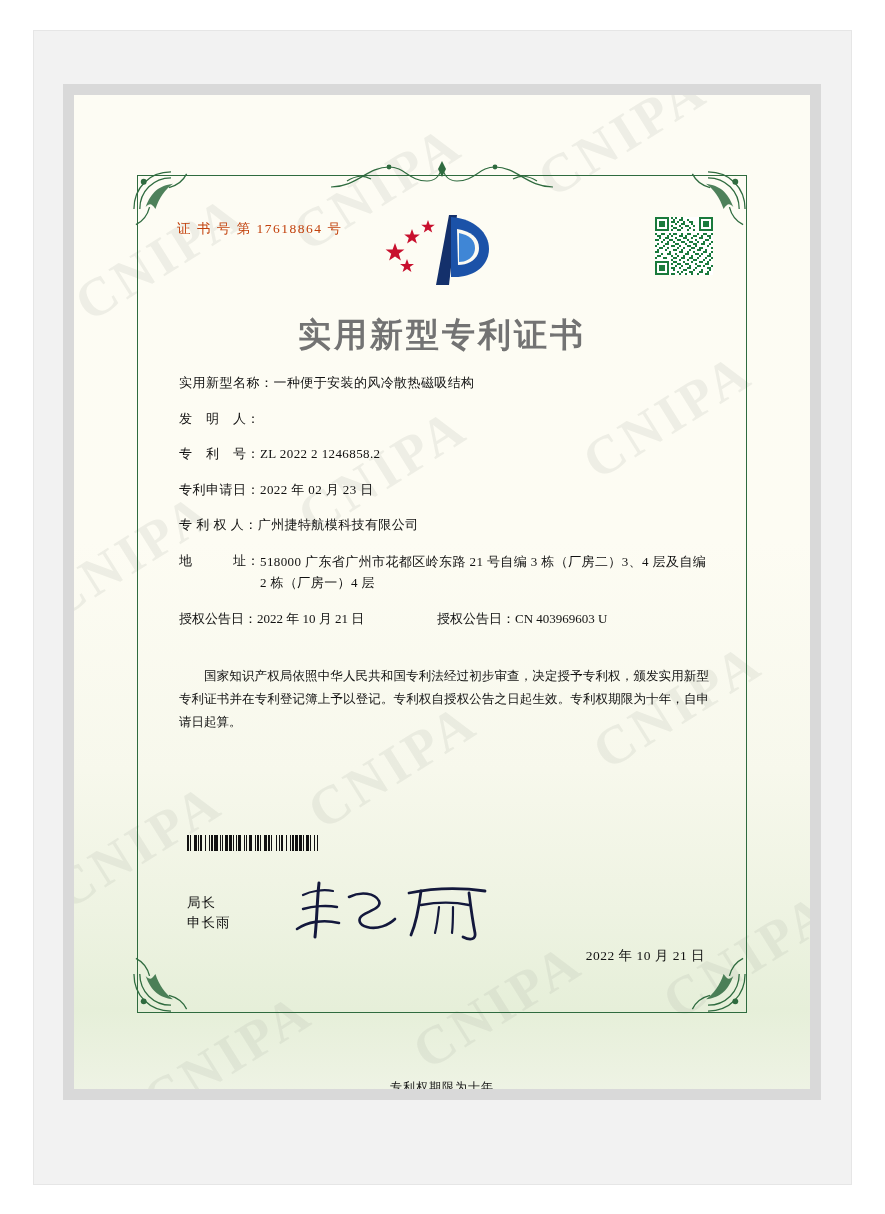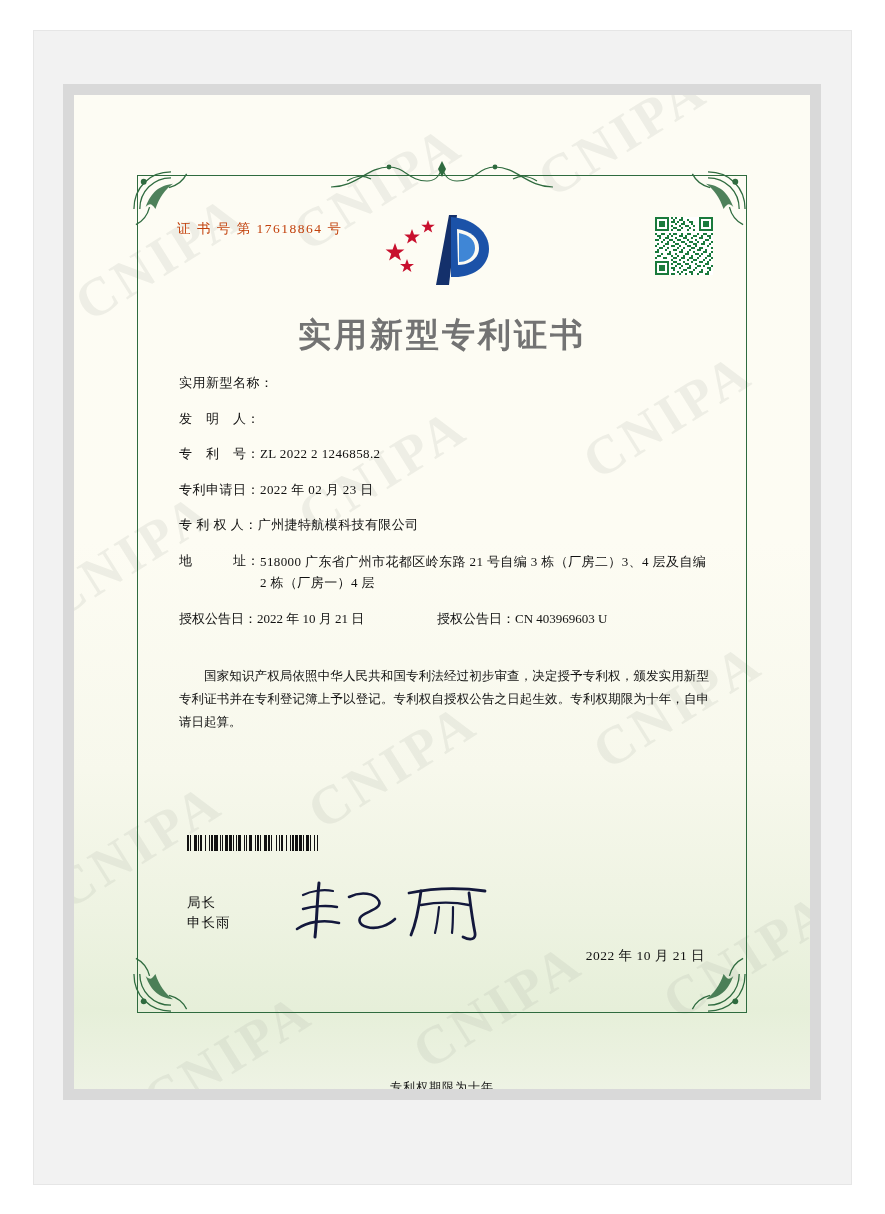--- a/index.html
+++ b/index.html
@@ -536,20 +536,21 @@
               <rect x="25" y="28" width="2" height="1"></rect>
           </g>
         </svg>
       </div>
 
       <div class="doc-title">实用新型专利证书</div>
 
       <div class="fields">
         <div class="field-row">
           <span class="field-label">实用新型名称：</span>
+          <span class="field-value">一种便于安装的风冷散热磁吸结构</span>
         </div>
         <div class="field-row">
           <span class="field-label">发　明　人：</span>
         </div>
         <div class="field-row">
           <span class="field-label">专　利　号：</span>
           <span class="field-value">ZL 2022 2 1246858.2</span>
         </div>
         <div class="field-row">
           <span class="field-label">专利申请日：</span>

